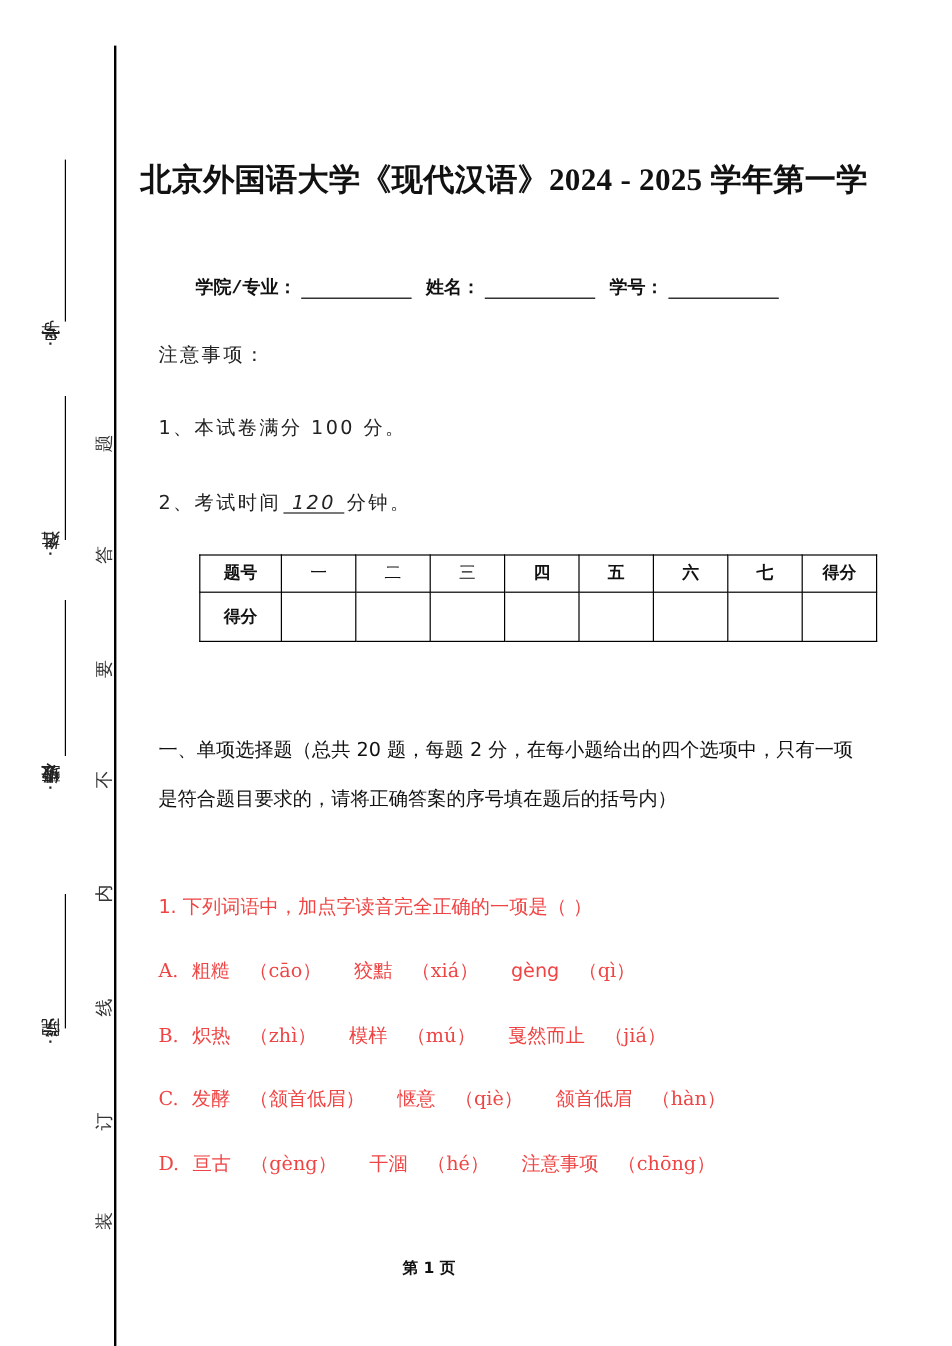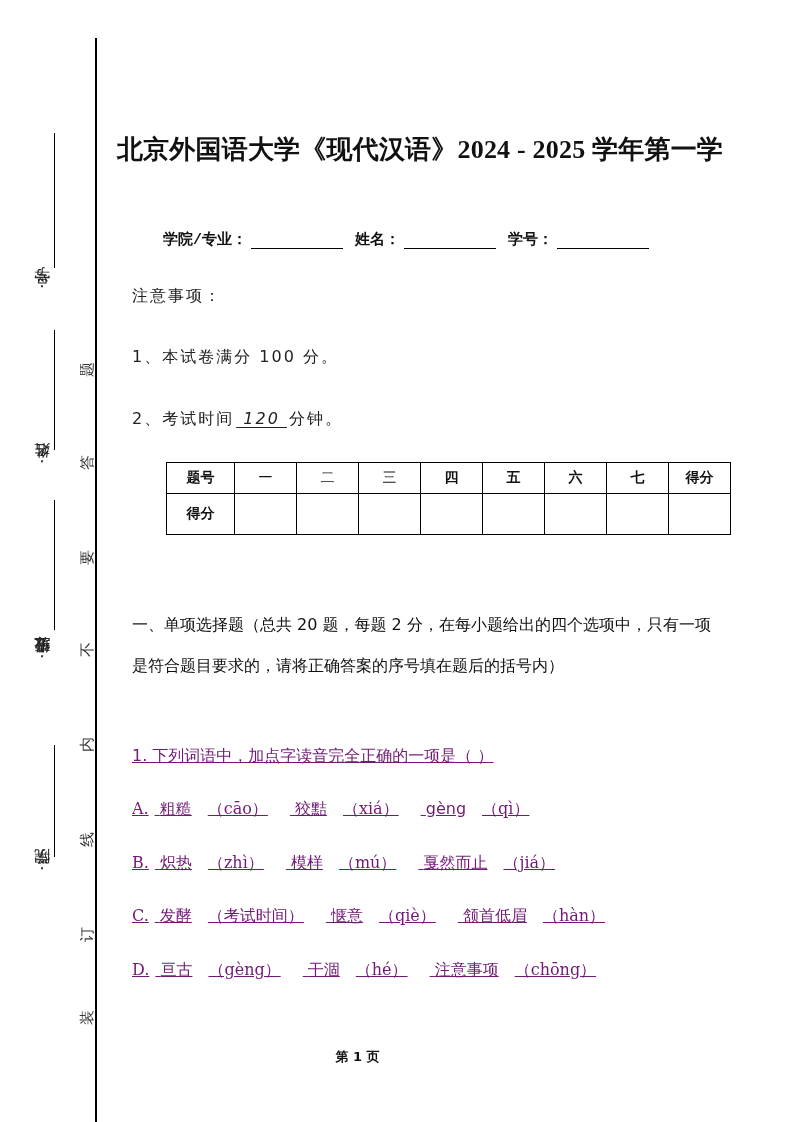--- a/index.html
+++ b/index.html
@@ -43,21 +43,21 @@
     table.score tr.r0 td { height: 30px; }
     table.score tr.r1 td { height: 40px; }
     table.score tr.r2 td { height: 50px; }
     table.score td.hdr { font-weight: bold; }
     .section-head {
       position: absolute; left: 132px; top: 604px; width: 580px; font-size: 16px; line-height: 41px;
       font-family: "DejaVu Sans", "Liberation Sans", sans-serif; color: #111;
     }
     .q-line {
       position: absolute; left: 132px; font-size: 16px; white-space: nowrap;
-      font-family: "DejaVu Sans", "Liberation Sans", sans-serif; color: #701a75; text-decoration: underline;
+      font-family: "DejaVu Sans", "Liberation Sans", sans-serif; color: #ef4444;
     }
     .q-line .opt-letter { font-family: "DejaVu Serif", "Liberation Serif", serif; margin-right: 6px; }
     .q-line .term { margin-right: 22px; }
     .q-line .pinyin { font-family: "DejaVu Serif", "Liberation Serif", serif; margin-left: 16px; }
     .footer {
       position: absolute; left: 0; width: 715px; top: 1048px; text-align: center;
       font-size: 13px; font-weight: bold; font-family: "DejaVu Sans", "Liberation Sans", sans-serif;
     }
   </style>
 </head>
@@ -142,21 +142,21 @@
 
 <div class="q-line" style="top:853px">
   <span class="opt-letter">B.</span>
   <span class="term"><span>炽热</span><span class="pinyin">（zhì）</span></span>
   <span class="term"><span>模样</span><span class="pinyin">（mú）</span></span>
   <span class="term"><span>戛然而止</span><span class="pinyin">（jiá）</span></span>
 </div>
 
 <div class="q-line" style="top:906px">
   <span class="opt-letter">C.</span>
-  <span class="term"><span>发酵</span><span class="pinyin">（考试时间）</span></span>
+  <span class="term"><span>发酵</span><span class="pinyin">（颔首低眉）</span></span>
   <span class="term"><span>惬意</span><span class="pinyin">（qiè）</span></span>
   <span class="term"><span>颔首低眉</span><span class="pinyin">（hàn）</span></span>
 </div>
 
 <div class="q-line" style="top:960px">
   <span class="opt-letter">D.</span>
   <span class="term"><span>亘古</span><span class="pinyin">（gèng）</span></span>
   <span class="term"><span>干涸</span><span class="pinyin">（hé）</span></span>
   <span class="term"><span>注意事项</span><span class="pinyin">（chōng）</span></span>
 </div>

